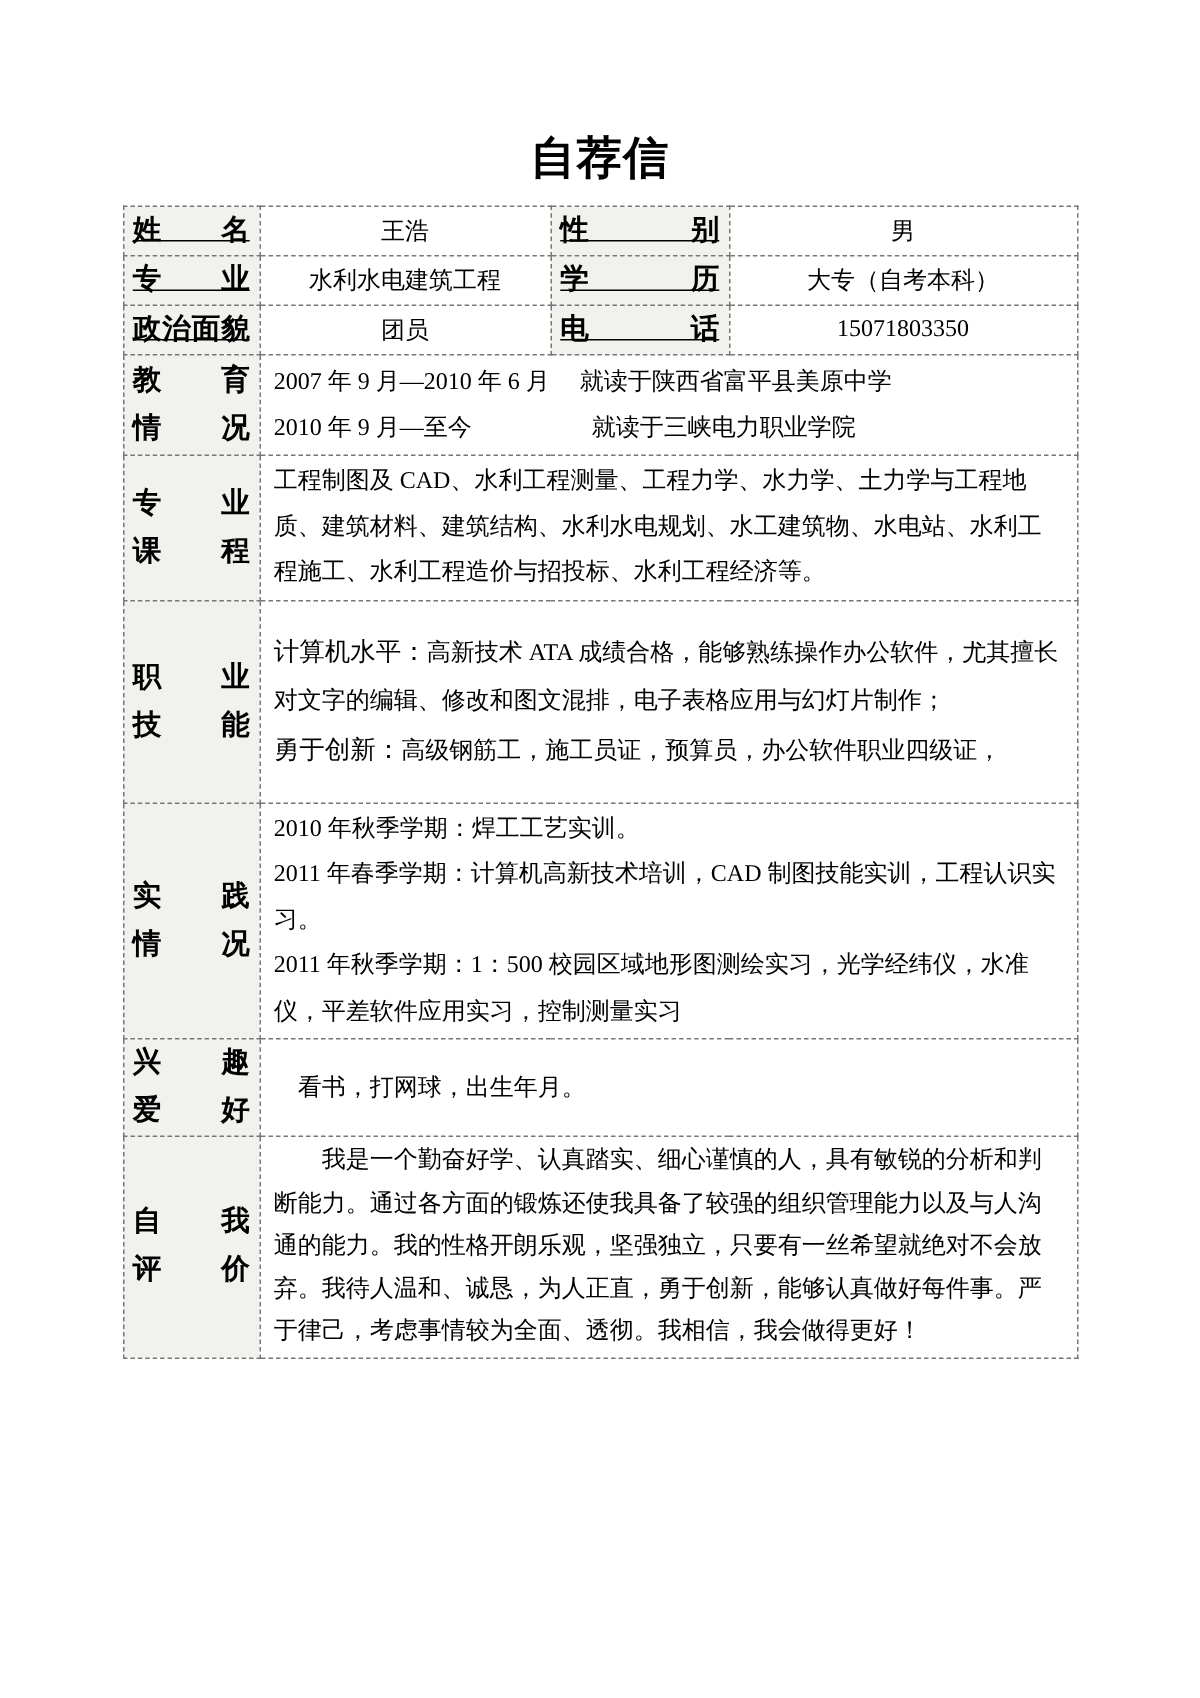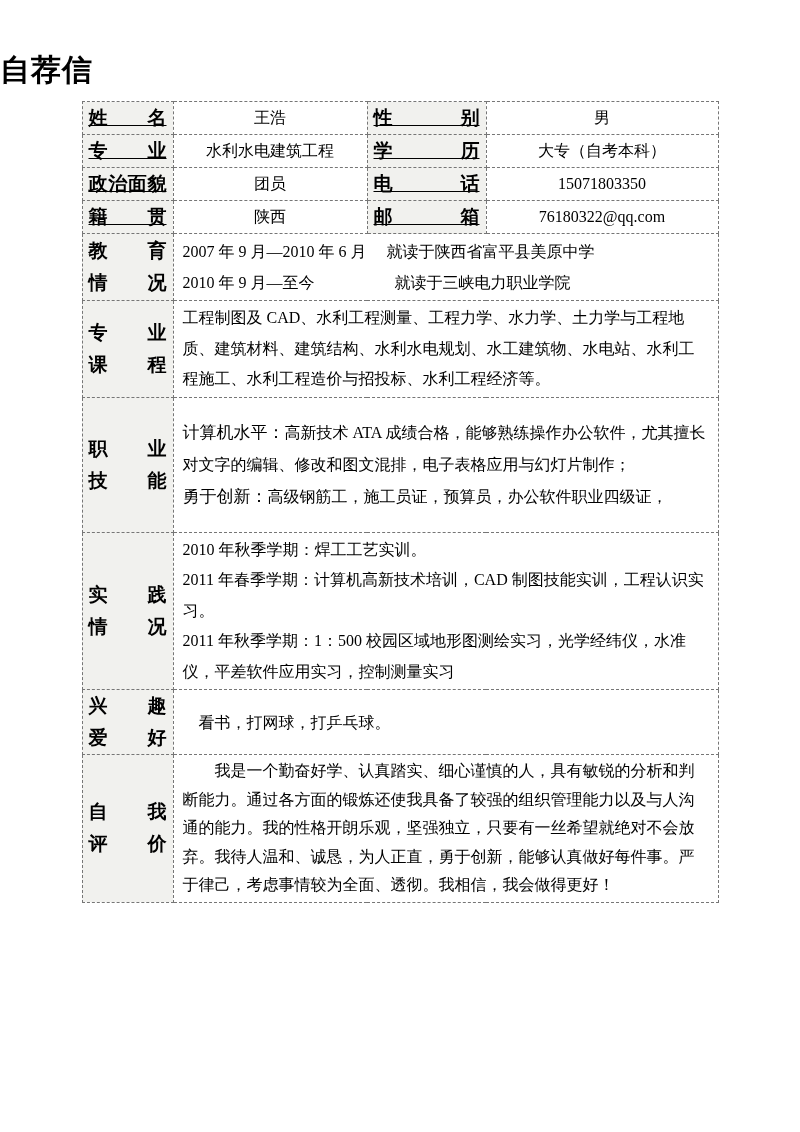--- a/index.html
+++ b/index.html
@@ -11,26 +11,28 @@
   *{box-sizing:border-box;margin:0;padding:0;}
   html,body{width:800px;height:1132px;}
   body{
     background:var(--page-bg);
     color:var(--text);
     font-family:"Liberation Serif","DejaVu Serif",serif;
     overflow:hidden;
   }
   .page{width:800px;height:1132px;padding-top:50px;}
   .doc-title{
+    text-align:center;
     font-family:"Liberation Sans","DejaVu Sans",sans-serif;
     font-weight:bold;
     font-size:30px;
     line-height:40px;
     margin-bottom:11px;
     letter-spacing:1px;
+    margin-top:36px;
   }
   table.resume{
     border-collapse:collapse;
     table-layout:fixed;
     width:636px;
     margin:0 auto;
   }
   .resume td{
     border:1px dashed var(--border);
     vertical-align:middle;
@@ -127,30 +129,20 @@
         <td class="label">
             <span class="jl">政治面貌</span>
           </td>
         <td class="value">团员</td>
         <td class="label">
             <span class="jl">电话</span>
           </td>
         <td class="value">15071803350</td>
       </tr>
 
-      <tr class="h-info">
-        <td class="label">
-            <span class="jl">籍贯</span>
-          </td>
-        <td class="value">陕西</td>
-        <td class="label">
-            <span class="jl">邮箱</span>
-          </td>
-        <td class="value">76180322@qq.com</td>
-      </tr>
 
 
       <tr class="sec sec-edu">
         <td class="label">
           <span class="jl">教育</span>
           <span class="jl">情况</span>
         </td>
         <td class="content" colspan="3">
           <p>2007 年 9 月—2010 年 6 月　 就读于陕西省富平县美原中学</p>
           <p>2010 年 9 月—至今　　　　　就读于三峡电力职业学院</p>
@@ -189,21 +181,21 @@
           <p>2011 年秋季学期：1：500 校园区域地形图测绘实习，光学经纬仪，水准仪，平差软件应用实习，控制测量实习</p>
         </td>
       </tr>
 
       <tr class="sec sec-hobby">
         <td class="label">
           <span class="jl">兴趣</span>
           <span class="jl">爱好</span>
         </td>
         <td class="content" colspan="3">
-          <p class="indent-1">看书，打网球，打乒乓球。</p>
+          <p class="indent-1">看书，打网球，出生年月。</p>
         </td>
       </tr>
 
       <tr class="sec sec-self">
         <td class="label">
           <span class="jl">自我</span>
           <span class="jl">评价</span>
         </td>
         <td class="content" colspan="3">
           <p class="indent-2">我是一个勤奋好学、认真踏实、细心谨慎的人，具有敏锐的分析和判断能力。通过各方面的锻炼还使我具备了较强的组织管理能力以及与人沟通的能力。我的性格开朗乐观，坚强独立，只要有一丝希望就绝对不会放弃。我待人温和、诚恳，为人正直，勇于创新，能够认真做好每件事。严于律己，考虑事情较为全面、透彻。我相信，我会做得更好！</p>

